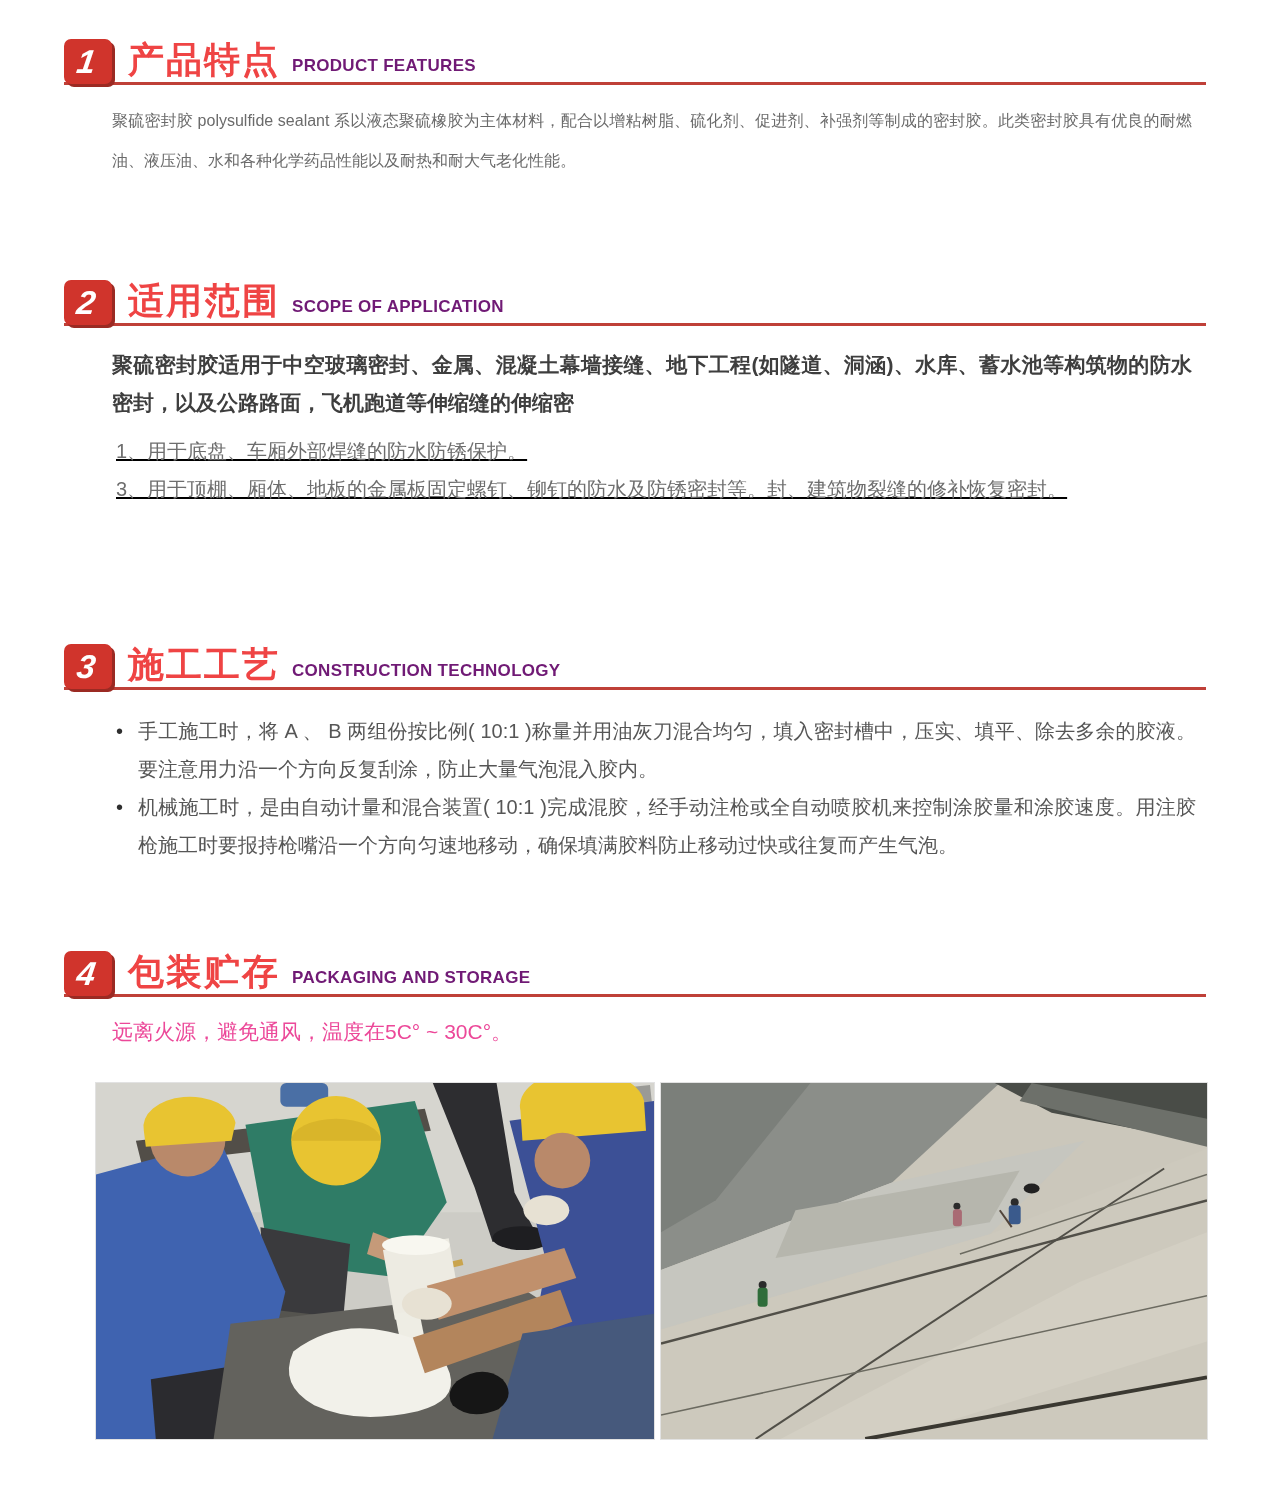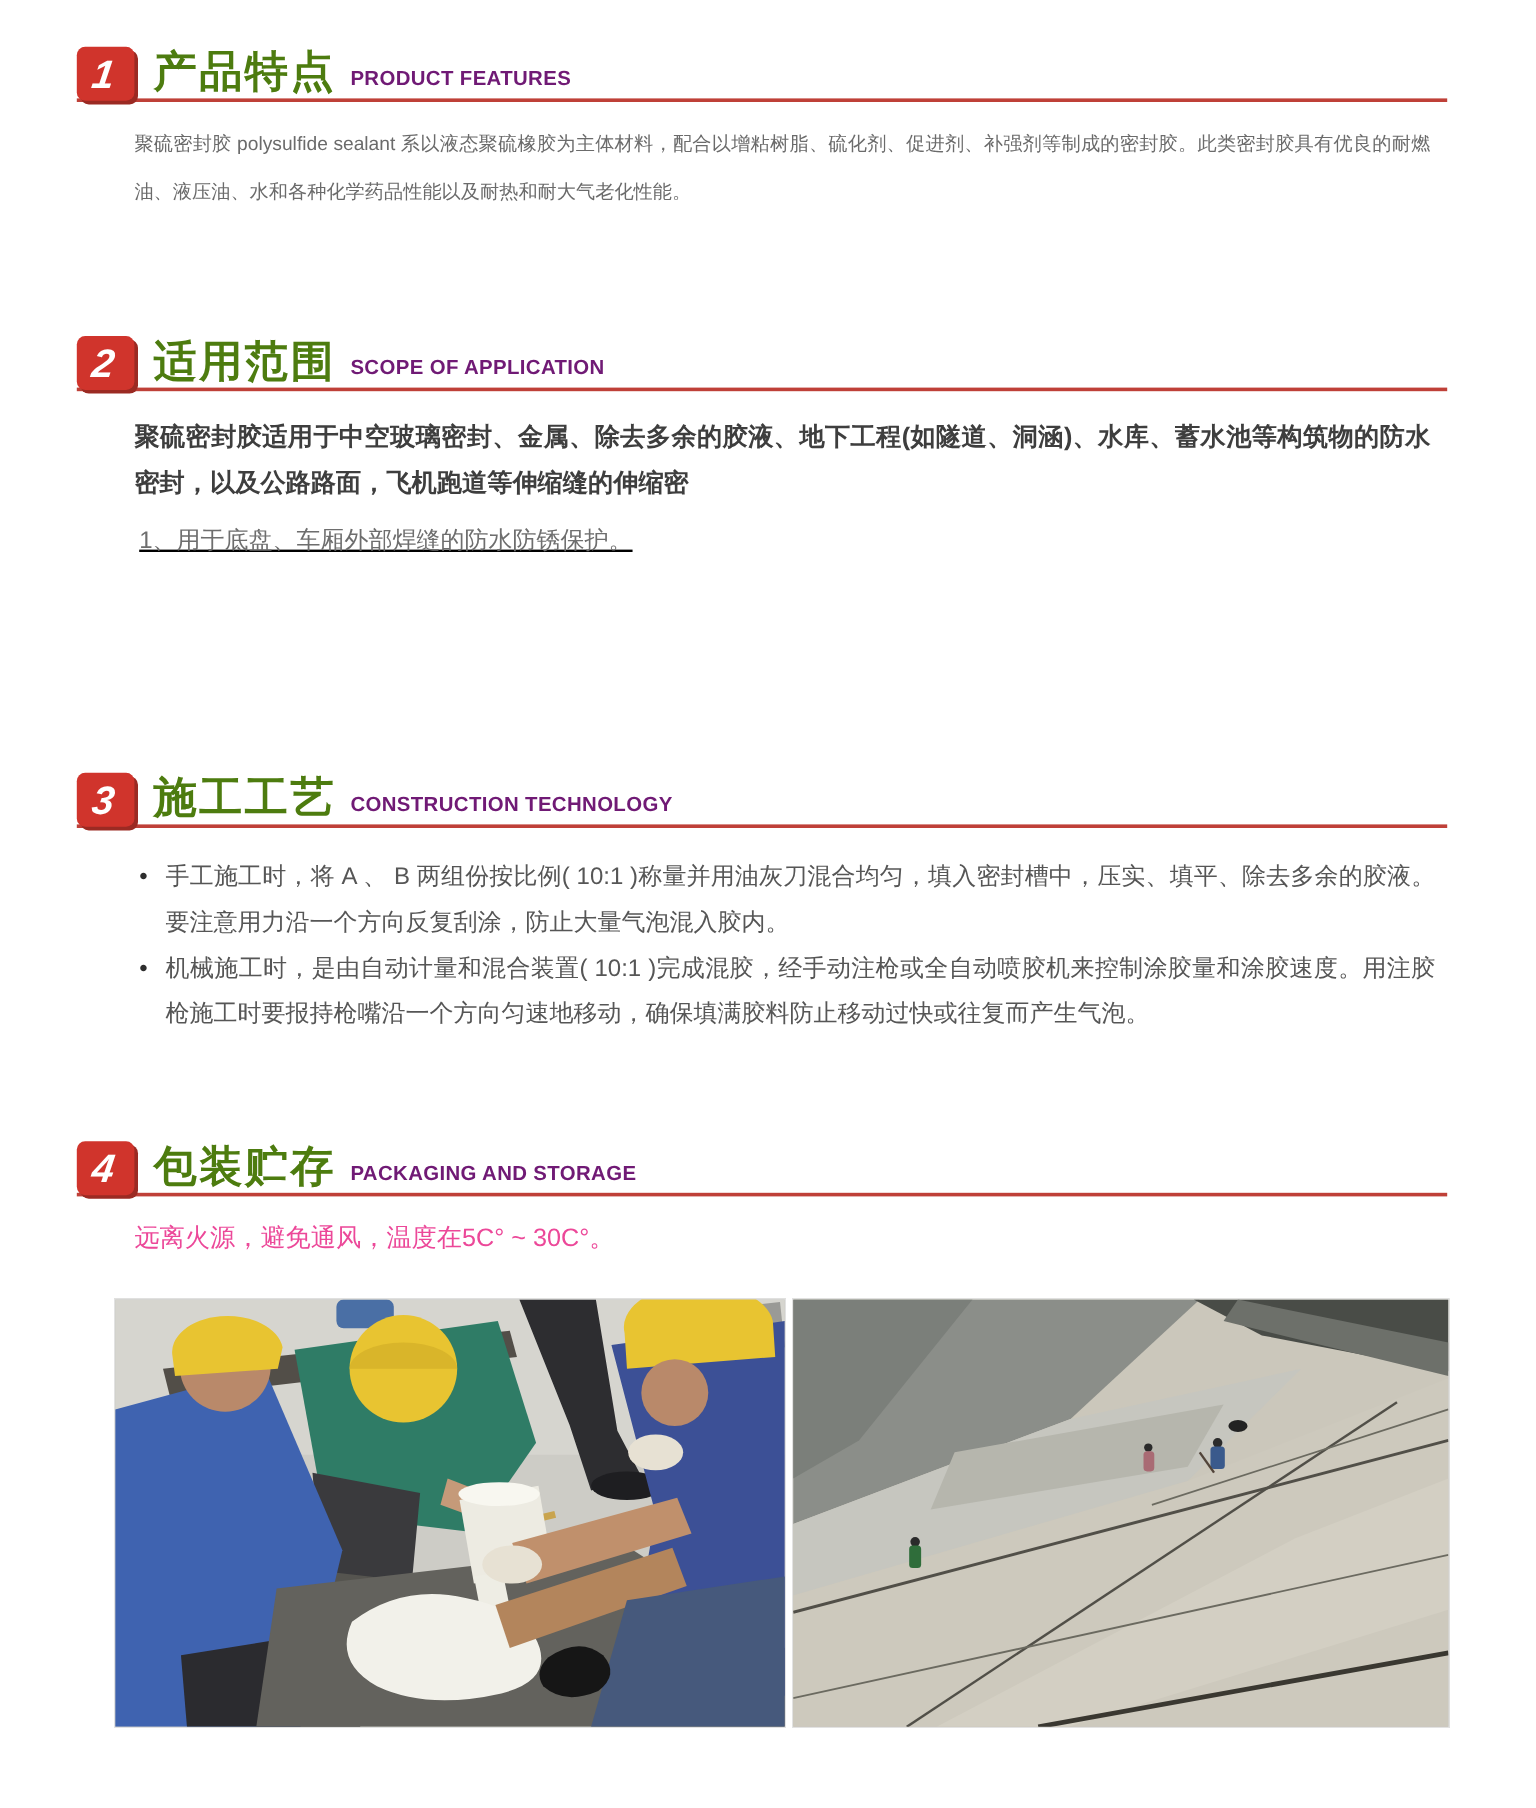--- a/index.html
+++ b/index.html
@@ -23,21 +23,21 @@
   .badge {
     width:48px; height:45px; flex:0 0 48px;
     background:#d0342c; border-radius:7px;
     box-shadow:3px 3px 0 #9b2a23;
     color:#ffffff; font-size:33px; font-weight:bold; font-style:italic;
     display:flex; align-items:center; justify-content:center;
     position:relative; top:2px;
   }
   .badge span { transform:skewX(-8deg); display:inline-block; padding-right:3px; }
   .title-cn {
-    font-size:36px; font-weight:bold; color:#4d7c0f;
+    font-size:36px; font-weight:bold; color:#ef4444;
     line-height:1; margin-left:16px; padding-bottom:4px; letter-spacing:2px;
     white-space:nowrap;
   }
   .title-en {
     font-size:17px; font-weight:bold; color:#701a75;
     margin-left:12px; padding-bottom:6px; letter-spacing:0.3px;
     white-space:nowrap;
   }
 
   .body-text {
@@ -91,23 +91,24 @@
   </div>
 
   <div class="section" id="section-2">
     <div class="section-header">
       <div class="badge">
         <span>2</span>
       </div>
       <h2 class="title-cn">适用范围</h2>
       <span class="title-en">SCOPE OF APPLICATION</span>
     </div>
-    <p class="lead-text">聚硫密封胶适用于中空玻璃密封、金属、除去多余的胶液、地下工程(如隧道、洞涵)、水库、蓄水池等构筑物的防水密封，以及公路路面，飞机跑道等伸缩缝的伸缩密</p>
+    <p class="lead-text">聚硫密封胶适用于中空玻璃密封、金属、混凝土幕墙接缝、地下工程(如隧道、洞涵)、水库、蓄水池等构筑物的防水密封，以及公路路面，飞机跑道等伸缩缝的伸缩密</p>
     <ul class="app-list">
       <li>1、用于底盘、车厢外部焊缝的防水防锈保护。</li>
+      <li>3、用于顶棚、厢体、地板的金属板固定螺钉、铆钉的防水及防锈密封等。封、建筑物裂缝的修补恢复密封。</li>
     </ul>
   </div>
 
   <div class="section" id="section-3">
     <div class="section-header">
       <div class="badge">
         <span>3</span>
       </div>
       <h2 class="title-cn">施工工艺</h2>
       <span class="title-en">CONSTRUCTION TECHNOLOGY</span>

